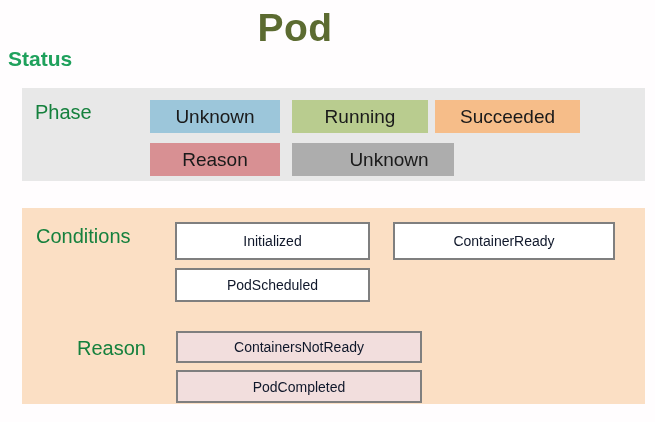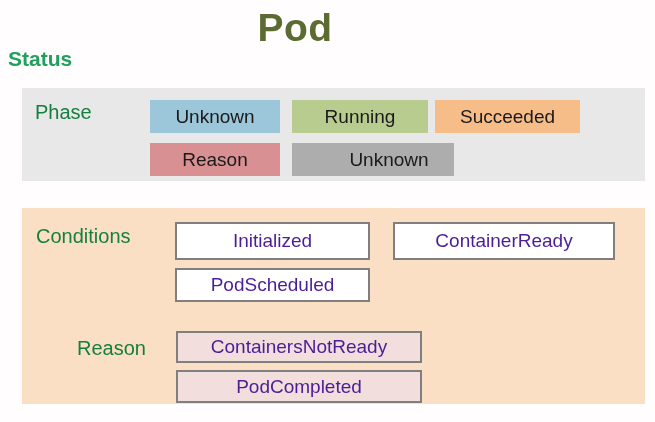--- a/index.html
+++ b/index.html
@@ -58,22 +58,22 @@
     align-items: center;
     justify-content: center;
     font-size: 19px;
     color: #1a1a1a;
   }
   .outline-box {
     position: absolute;
     display: flex;
     align-items: center;
     justify-content: center;
-    font-size: 19px;
-    color: #4c1d95;
+    font-size: 14px;
+    color: #0f172a;
     border: 2px solid #7f7f7f;
     box-sizing: border-box;
     background: #ffffff;
   }
 </style>
 </head>
 <body>
 
 <div class="stage">
 

